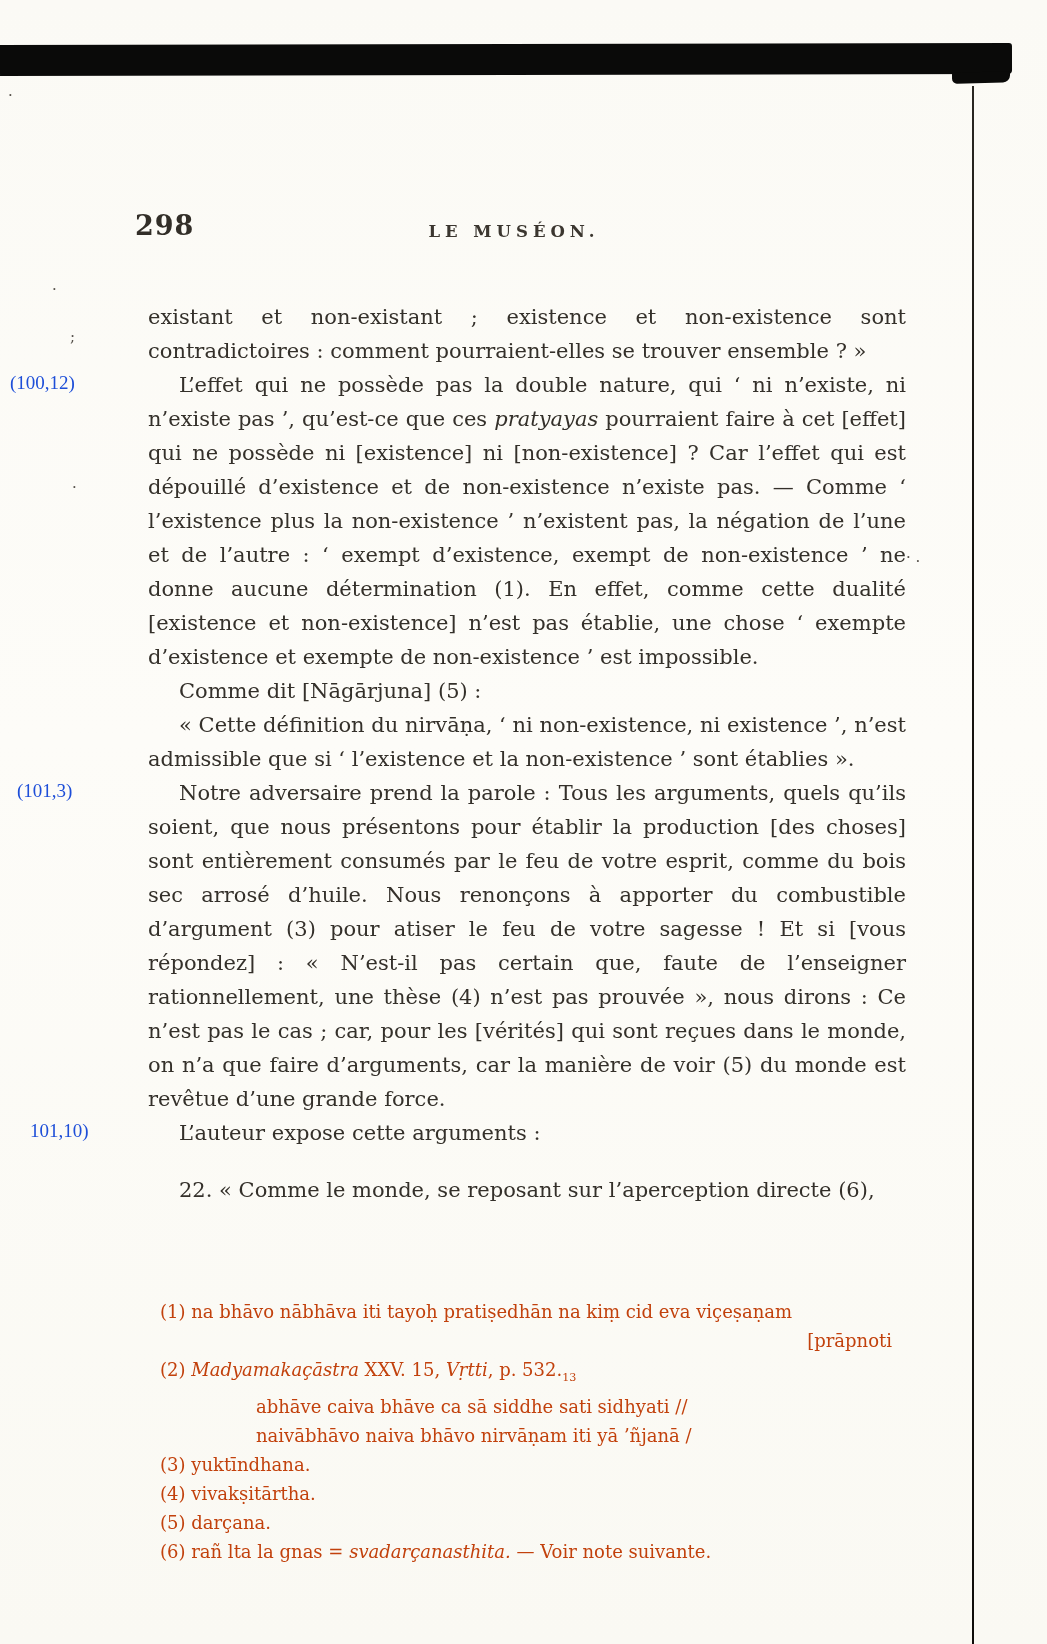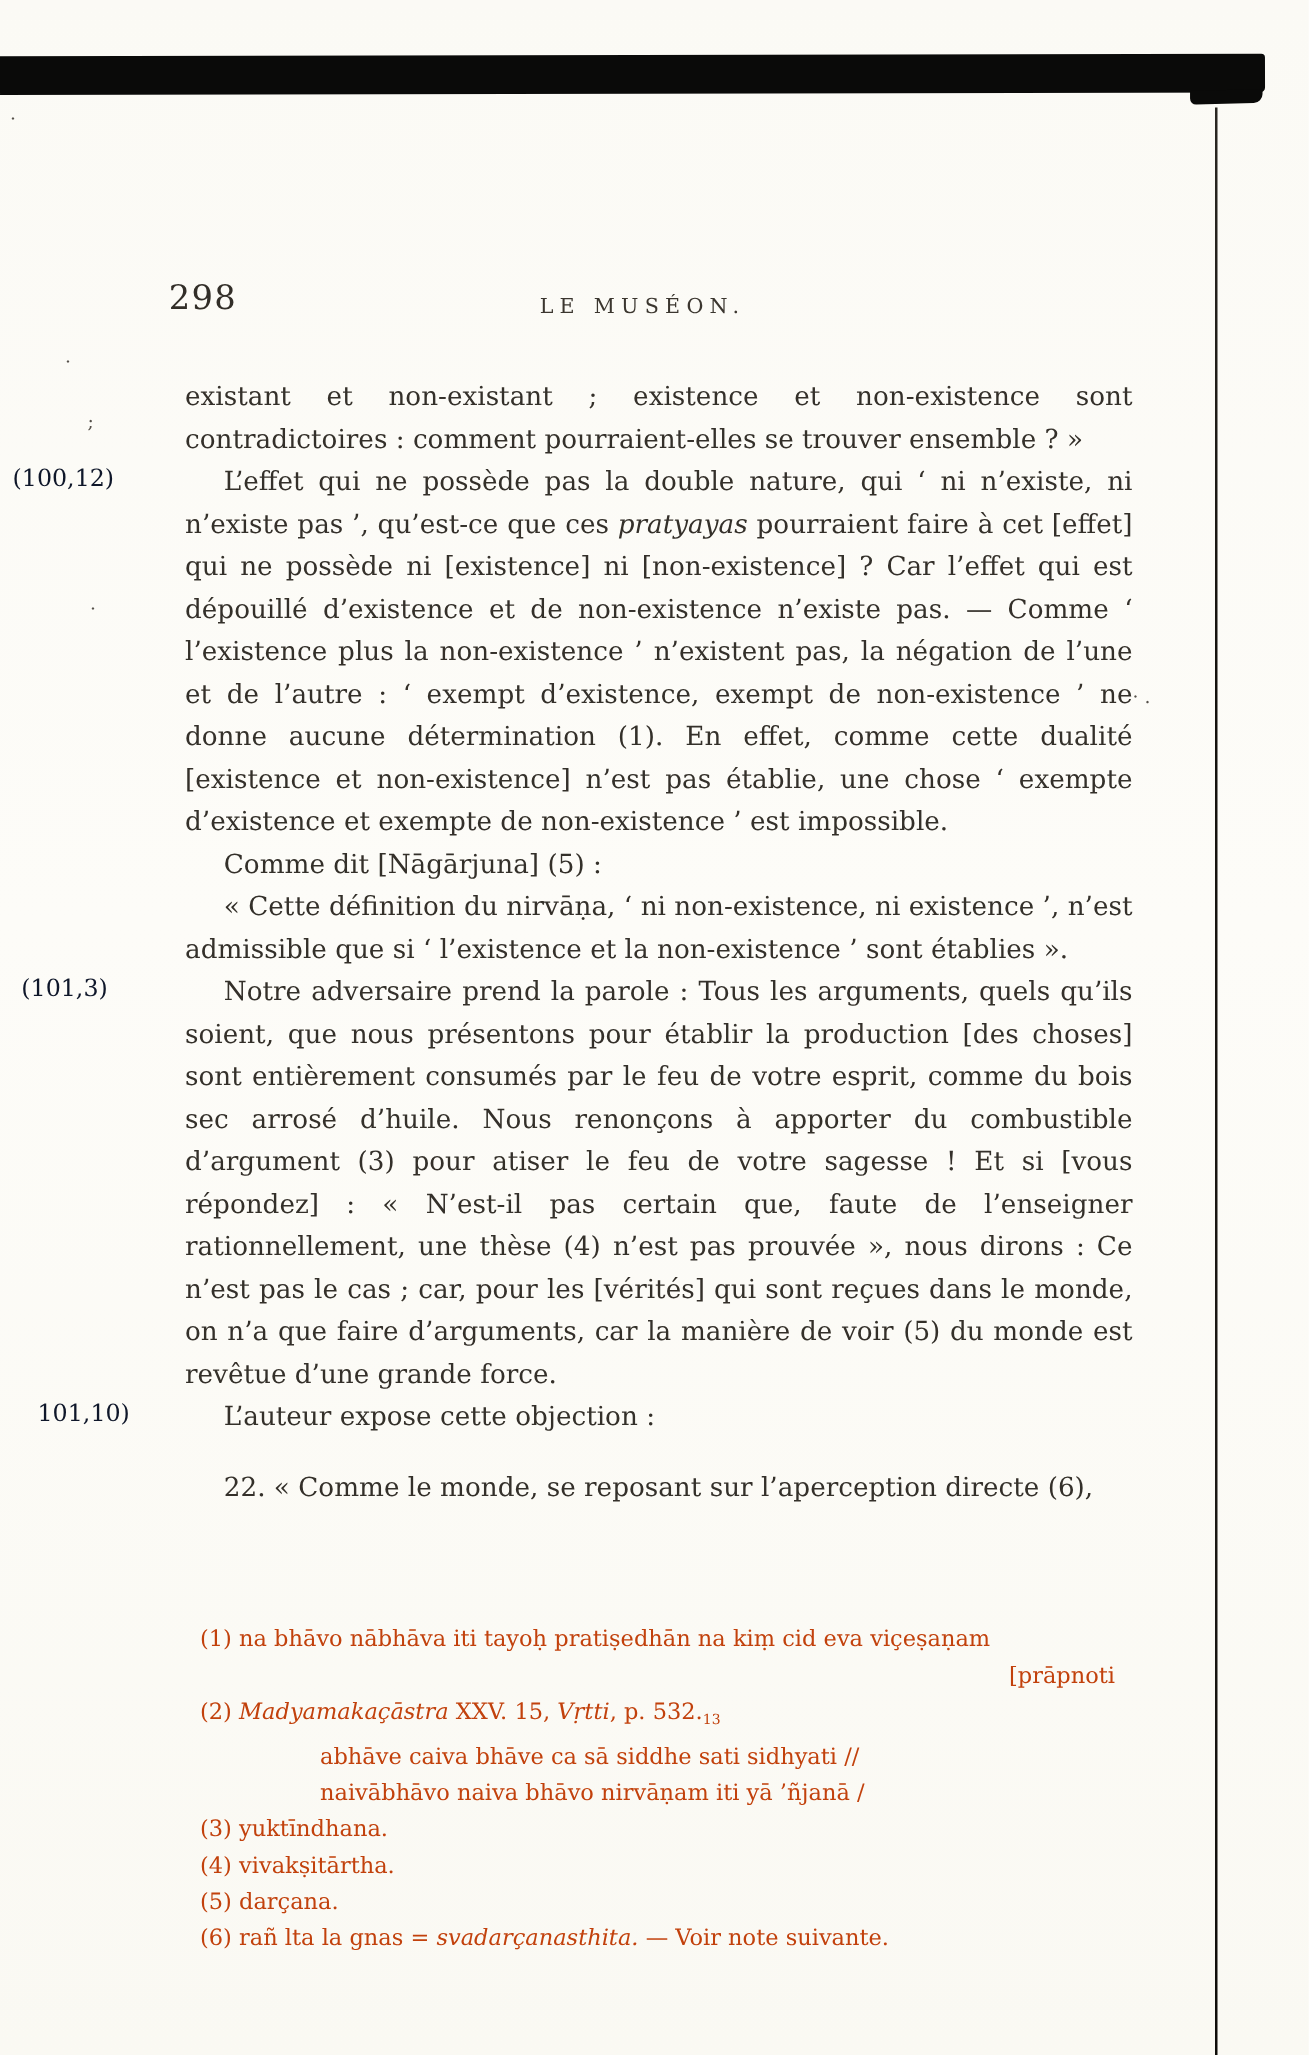--- a/index.html
+++ b/index.html
@@ -40,25 +40,26 @@
 
   .artifacts, .margin-notes { position: absolute; inset: 0; pointer-events: none; }
   .artifact {
     position: absolute;
     font-size: 15px;
     color: #55504a;
   }
   .margin-note {
     position: absolute;
     font-size: 19px;
-    color: #0f172a;
+    color: #1d4ed8;
     white-space: nowrap;
+    font-family: Liberation Serif, serif;
   }
 
-  .header-row { position: absolute; left: 135px; top: 230px; width: 758px; }
+  .header-row { position: absolute; left: 135px; top: 217px; width: 758px; font-weight: bold; }
   .page-number {
     position: absolute; left: 0; top: -7px;
     font-size: 27px;
     letter-spacing: 1px;
     color: #322e28;
   }
   .journal-title {
     display: block;
     text-align: center;
     font-size: 16.5px;
@@ -116,21 +117,21 @@
     <div class="margin-note" style="left: 17px; top: 780px;">(101,3)</div>
     <div class="margin-note" style="left: 30px; top: 1120px;">101,10)</div>
   </div>
 
 <div class="body-text">
     <p class=""><span>existant et non-existant ; existence et non-existence sont contradictoires : comment pourraient-elles se trouver ensemble ? »</span></p>
     <p class="indent"><span>L’effet qui ne possède pas la double nature, qui ‘ ni n’existe, ni n’existe pas ’, qu’est-ce que ces </span><span class="it">pratyayas</span><span> pourraient faire à cet [effet] qui ne possède ni [existence] ni [non-existence] ? Car l’effet qui est dépouillé d’existence et de non-existence n’existe pas. — Comme ‘ l’existence plus la non-existence ’ n’existent pas, la négation de l’une et de l’autre : ‘ exempt d’existence, exempt de non-existence ’ ne donne aucune détermination (1). En effet, comme cette dualité [existence et non-existence] n’est pas établie, une chose ‘ exempte d’existence et exempte de non-existence ’ est impossible.</span></p>
     <p class="indent"><span>Comme dit [Nāgārjuna] (5) :</span></p>
     <p class="indent"><span>« Cette définition du nirvāṇa, ‘ ni non-existence, ni existence ’, n’est admissible que si ‘ l’existence et la non-existence ’ sont établies ».</span></p>
     <p class="indent"><span>Notre adversaire prend la parole : Tous les arguments, quels qu’ils soient, que nous présentons pour établir la production [des choses] sont entièrement consumés par le feu de votre esprit, comme du bois sec arrosé d’huile. Nous renonçons à apporter du combustible d’argument (3) pour atiser le feu de votre sagesse ! Et si [vous répondez] : « N’est-il pas certain que, faute de l’enseigner rationnellement, une thèse (4) n’est pas prouvée », nous dirons : Ce n’est pas le cas ; car, pour les [vérités] qui sont reçues dans le monde, on n’a que faire d’arguments, car la manière de voir (5) du monde est revêtue d’une grande force.</span></p>
-    <p class="indent"><span>L’auteur expose cette objection :</span></p>
+    <p class="indent"><span>L’auteur expose cette arguments :</span></p>
     <p class="indent verse"><span class="bd">22.</span><span> « Comme le monde, se reposant sur l’aperception directe (6),</span></p>
   </div>
 
 <div class="footnotes">
     <div>
       <div class="fn-line"><span>(1) na bhāvo nābhāva iti tayoḥ pratiṣedhān na kiṃ cid eva viçeṣaṇam</span></div>
       <div class="fn-line" style="text-align: right;"><span>[prāpnoti</span></div>
     </div>
     <div>
       <div class="fn-line"><span>(2) </span><span class="it">Madyamakaçāstra</span><span> XXV. 15, </span><span class="it">Vṛtti</span><span>, p. 532.</span><sub>13</sub></div>

